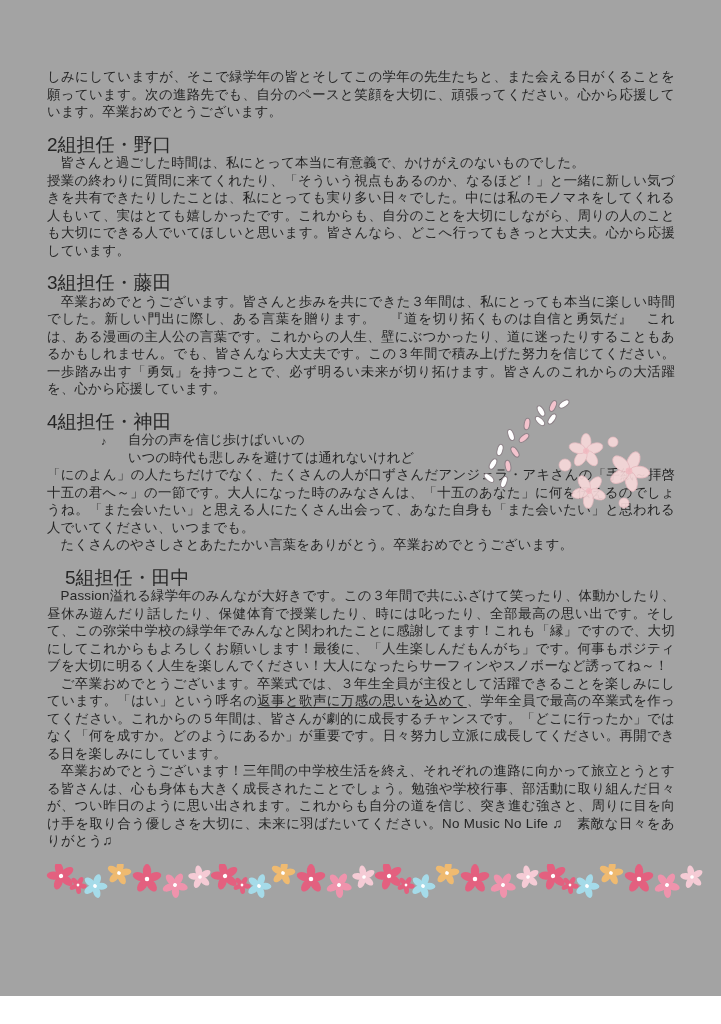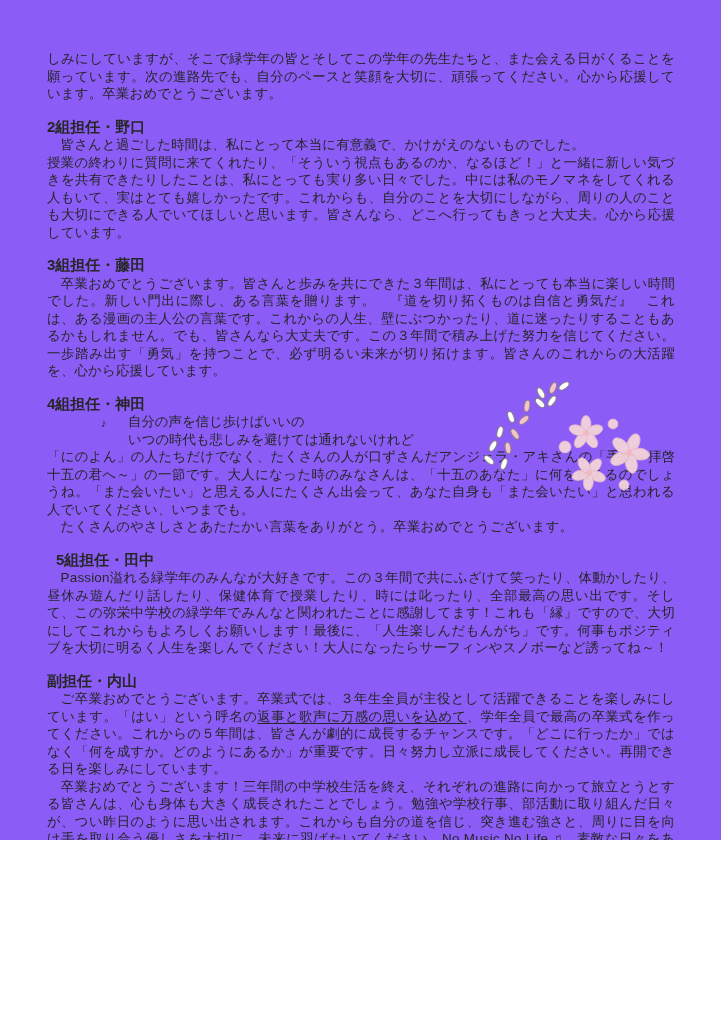--- a/index.html
+++ b/index.html
@@ -1,39 +1,39 @@
 <!DOCTYPE html>
 <html style="--text: #262626; --flower_deep_pink: #e3607f; --flower_medium_pink: #ef93ac; --flower_pale_pink: #f5cbd5; --flower_blue: #a5dbe9; --flower_orange: #efba70; --sakura_fill: #f9dadb; --sakura_edge: #ecbcc2; --sakura_center: #f2b9c0; --petal_stroke: #8e8389; --petal_fill: #f4c3cd;"><head>
 <meta charset="utf-8">
 <style>
   html,body { margin:0; padding:0; background:#ffffff; }
   .page {
     position:relative;
-    width:721px; height:840px;
+    width:721px; height:996px;
     box-sizing:border-box;
-    background:#8b5cf6;
+    background:#a3a3a3;
     color:var(--text,#262626);
     font-family:"Liberation Sans","DejaVu Sans",sans-serif;
-    padding:50px 46px 0 47px;
+    padding:68px 46px 0 47px;
     overflow:hidden;
   }
   .bt {
     margin:0;
     font-size:13.4px;
     line-height:17.5px;
     text-align:justify;
     letter-spacing:0.2px;
   }
   .h {
     margin:15px 0 1px 0;
-    font-size:15px;
+    font-size:19px;
     line-height:17.5px;
-    font-weight:700;
+    font-weight:400;
   }
-  .h.indent { margin-left:9px; }
+  .h.indent { margin-left:18px; }
   .sec { position:relative; }
   .sec-kanda { margin-top:12px; }
   .lyrics { position:relative; margin-left:81px; }
   .lyr { font-size:13.4px; line-height:17.5px; white-space:pre; }
   .note {
     position:absolute; left:-27px; top:2px;
     font-size:11px; line-height:17.5px;
   }
   .ul {
     text-decoration:underline;
@@ -122,21 +122,20 @@
       </g>
     </svg>
   </section>
 
   <section class="sec">
     <h2 class="h indent">5組担任・田中</h2>
     <p class="bt">　Passion溢れる緑学年のみんなが大好きです。この３年間で共にふざけて笑ったり、体動かしたり、昼休み遊んだり話したり、保健体育で授業したり、時には叱ったり、全部最高の思い出です。そして、この弥栄中学校の緑学年でみんなと関われたことに感謝してます！これも「縁」ですので、大切にしてこれからもよろしくお願いします！最後に、「人生楽しんだもんがち」です。何事もポジティブを大切に明るく人生を楽しんでください！大人になったらサーフィンやスノボーなど誘ってね～！</p>
   </section>
 
   <section class="sec">
-    <h2 class="h">副担任・内山</h2>
     <p class="bt"><span>　ご卒業おめでとうございます。卒業式では、３年生全員が主役として活躍できることを楽しみにしています。「はい」という呼名の</span><span class="ul">返事と歌声に万感の思いを込めて</span><span>、学年全員で最高の卒業式を作ってください。これからの５年間は、皆さんが劇的に成長するチャンスです。「どこに行ったか」ではなく「何を成すか。どのようにあるか」が重要です。日々努力し立派に成長してください。再開できる日を楽しみにしています。</span></p>
   </section>
 
   <section class="sec">
     <p class="bt">　卒業おめでとうございます！三年間の中学校生活を終え、それぞれの進路に向かって旅立とうとする皆さんは、心も身体も大きく成長されたことでしょう。勉強や学校行事、部活動に取り組んだ日々が、つい昨日のように思い出されます。これからも自分の道を信じ、突き進む強さと、周りに目を向け手を取り合う優しさを大切に、未来に羽ばたいてください。No Music No Life ♫　素敵な日々をありがとう♫</p>
   </section>
 
   <div class="border-wrap">
     <svg width="660" height="36" viewBox="0 0 660 36" xmlns="http://www.w3.org/2000/svg" aria-hidden="true">
       <defs>

